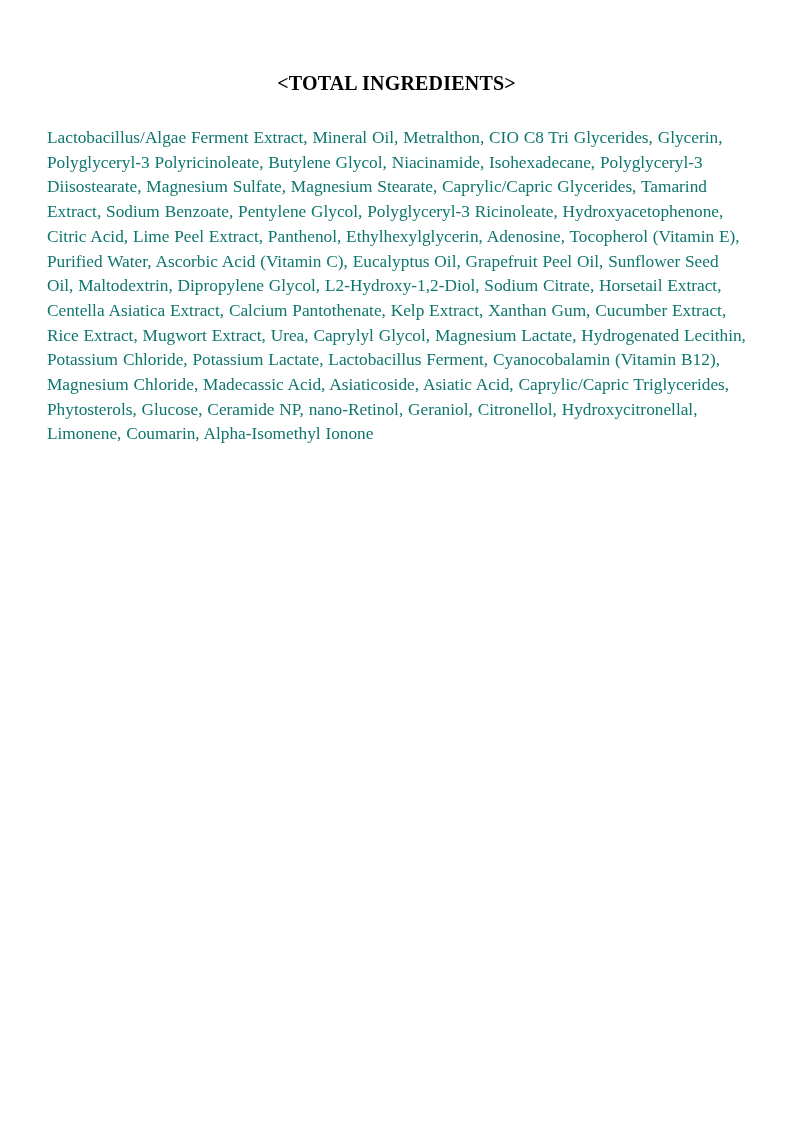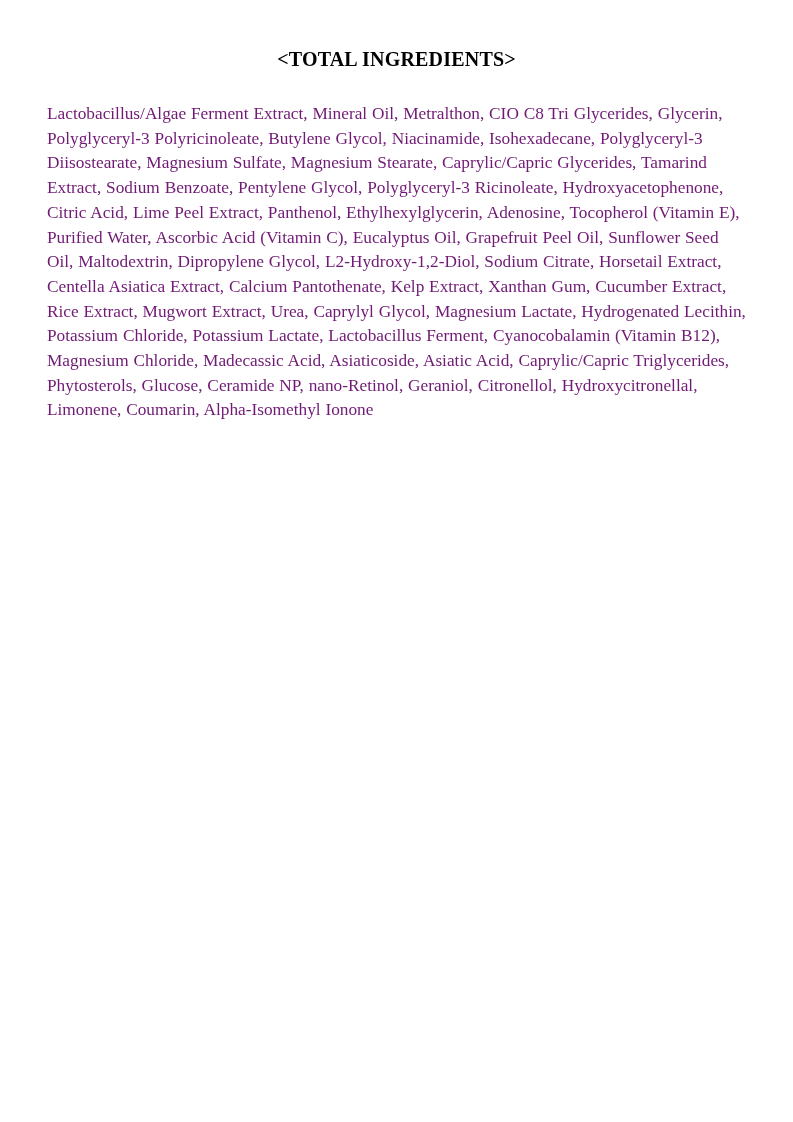--- a/index.html
+++ b/index.html
@@ -16,36 +16,36 @@
     overflow: hidden;
   }
   .page {
     width: 793px;
     height: 1122px;
     background: #ffffff;
     box-sizing: border-box;
   }
   .doc-title {
     margin: 0;
-    padding-top: 48px;
+    padding-top: 72px;
     text-align: center;
     font-family: "Liberation Serif", serif;
     font-weight: bold;
     font-size: 20px;
     line-height: 23px;
     color: #000000;
     letter-spacing: 0.2px;
   }
   .ingredients {
     margin: 31px 46px 0 47px;
     font-family: "Liberation Serif", serif;
     font-size: 17.3px;
     line-height: 24.7px;
     text-align: left;
-    color: #701a75;
+    color: #0f766e;
     word-spacing: 0.5px;
   }
 </style>
 </head>
 <body>
 
 <main class="page">
   <h1 class="doc-title">&lt;TOTAL INGREDIENTS&gt;</h1>
   <p class="ingredients">Lactobacillus/Algae Ferment Extract, Mineral Oil, Metralthon, CIO C8 Tri Glycerides, Glycerin, Polyglyceryl-3 Polyricinoleate, Butylene Glycol, Niacinamide, Isohexadecane, Polyglyceryl-3 Diisostearate, Magnesium Sulfate, Magnesium Stearate, Caprylic/Capric Glycerides, Tamarind Extract, Sodium Benzoate, Pentylene Glycol, Polyglyceryl-3 Ricinoleate, Hydroxyacetophenone, Citric Acid, Lime Peel Extract, Panthenol, Ethylhexylglycerin, Adenosine, Tocopherol (Vitamin E), Purified Water, Ascorbic Acid (Vitamin C), Eucalyptus Oil, Grapefruit Peel Oil, Sunflower Seed Oil, Maltodextrin, Dipropylene Glycol, L2-Hydroxy-1,2-Diol, Sodium Citrate, Horsetail Extract, Centella Asiatica Extract, Calcium Pantothenate, Kelp Extract, Xanthan Gum, Cucumber Extract, Rice Extract, Mugwort Extract, Urea, Caprylyl Glycol, Magnesium Lactate, Hydrogenated Lecithin, Potassium Chloride, Potassium Lactate, Lactobacillus Ferment, Cyanocobalamin (Vitamin B12), Magnesium Chloride, Madecassic Acid, Asiaticoside, Asiatic Acid, Caprylic/Capric Triglycerides, Phytosterols, Glucose, Ceramide NP, nano-Retinol, Geraniol, Citronellol, Hydroxycitronellal, Limonene, Coumarin, Alpha-Isomethyl Ionone</p>
 </main>

